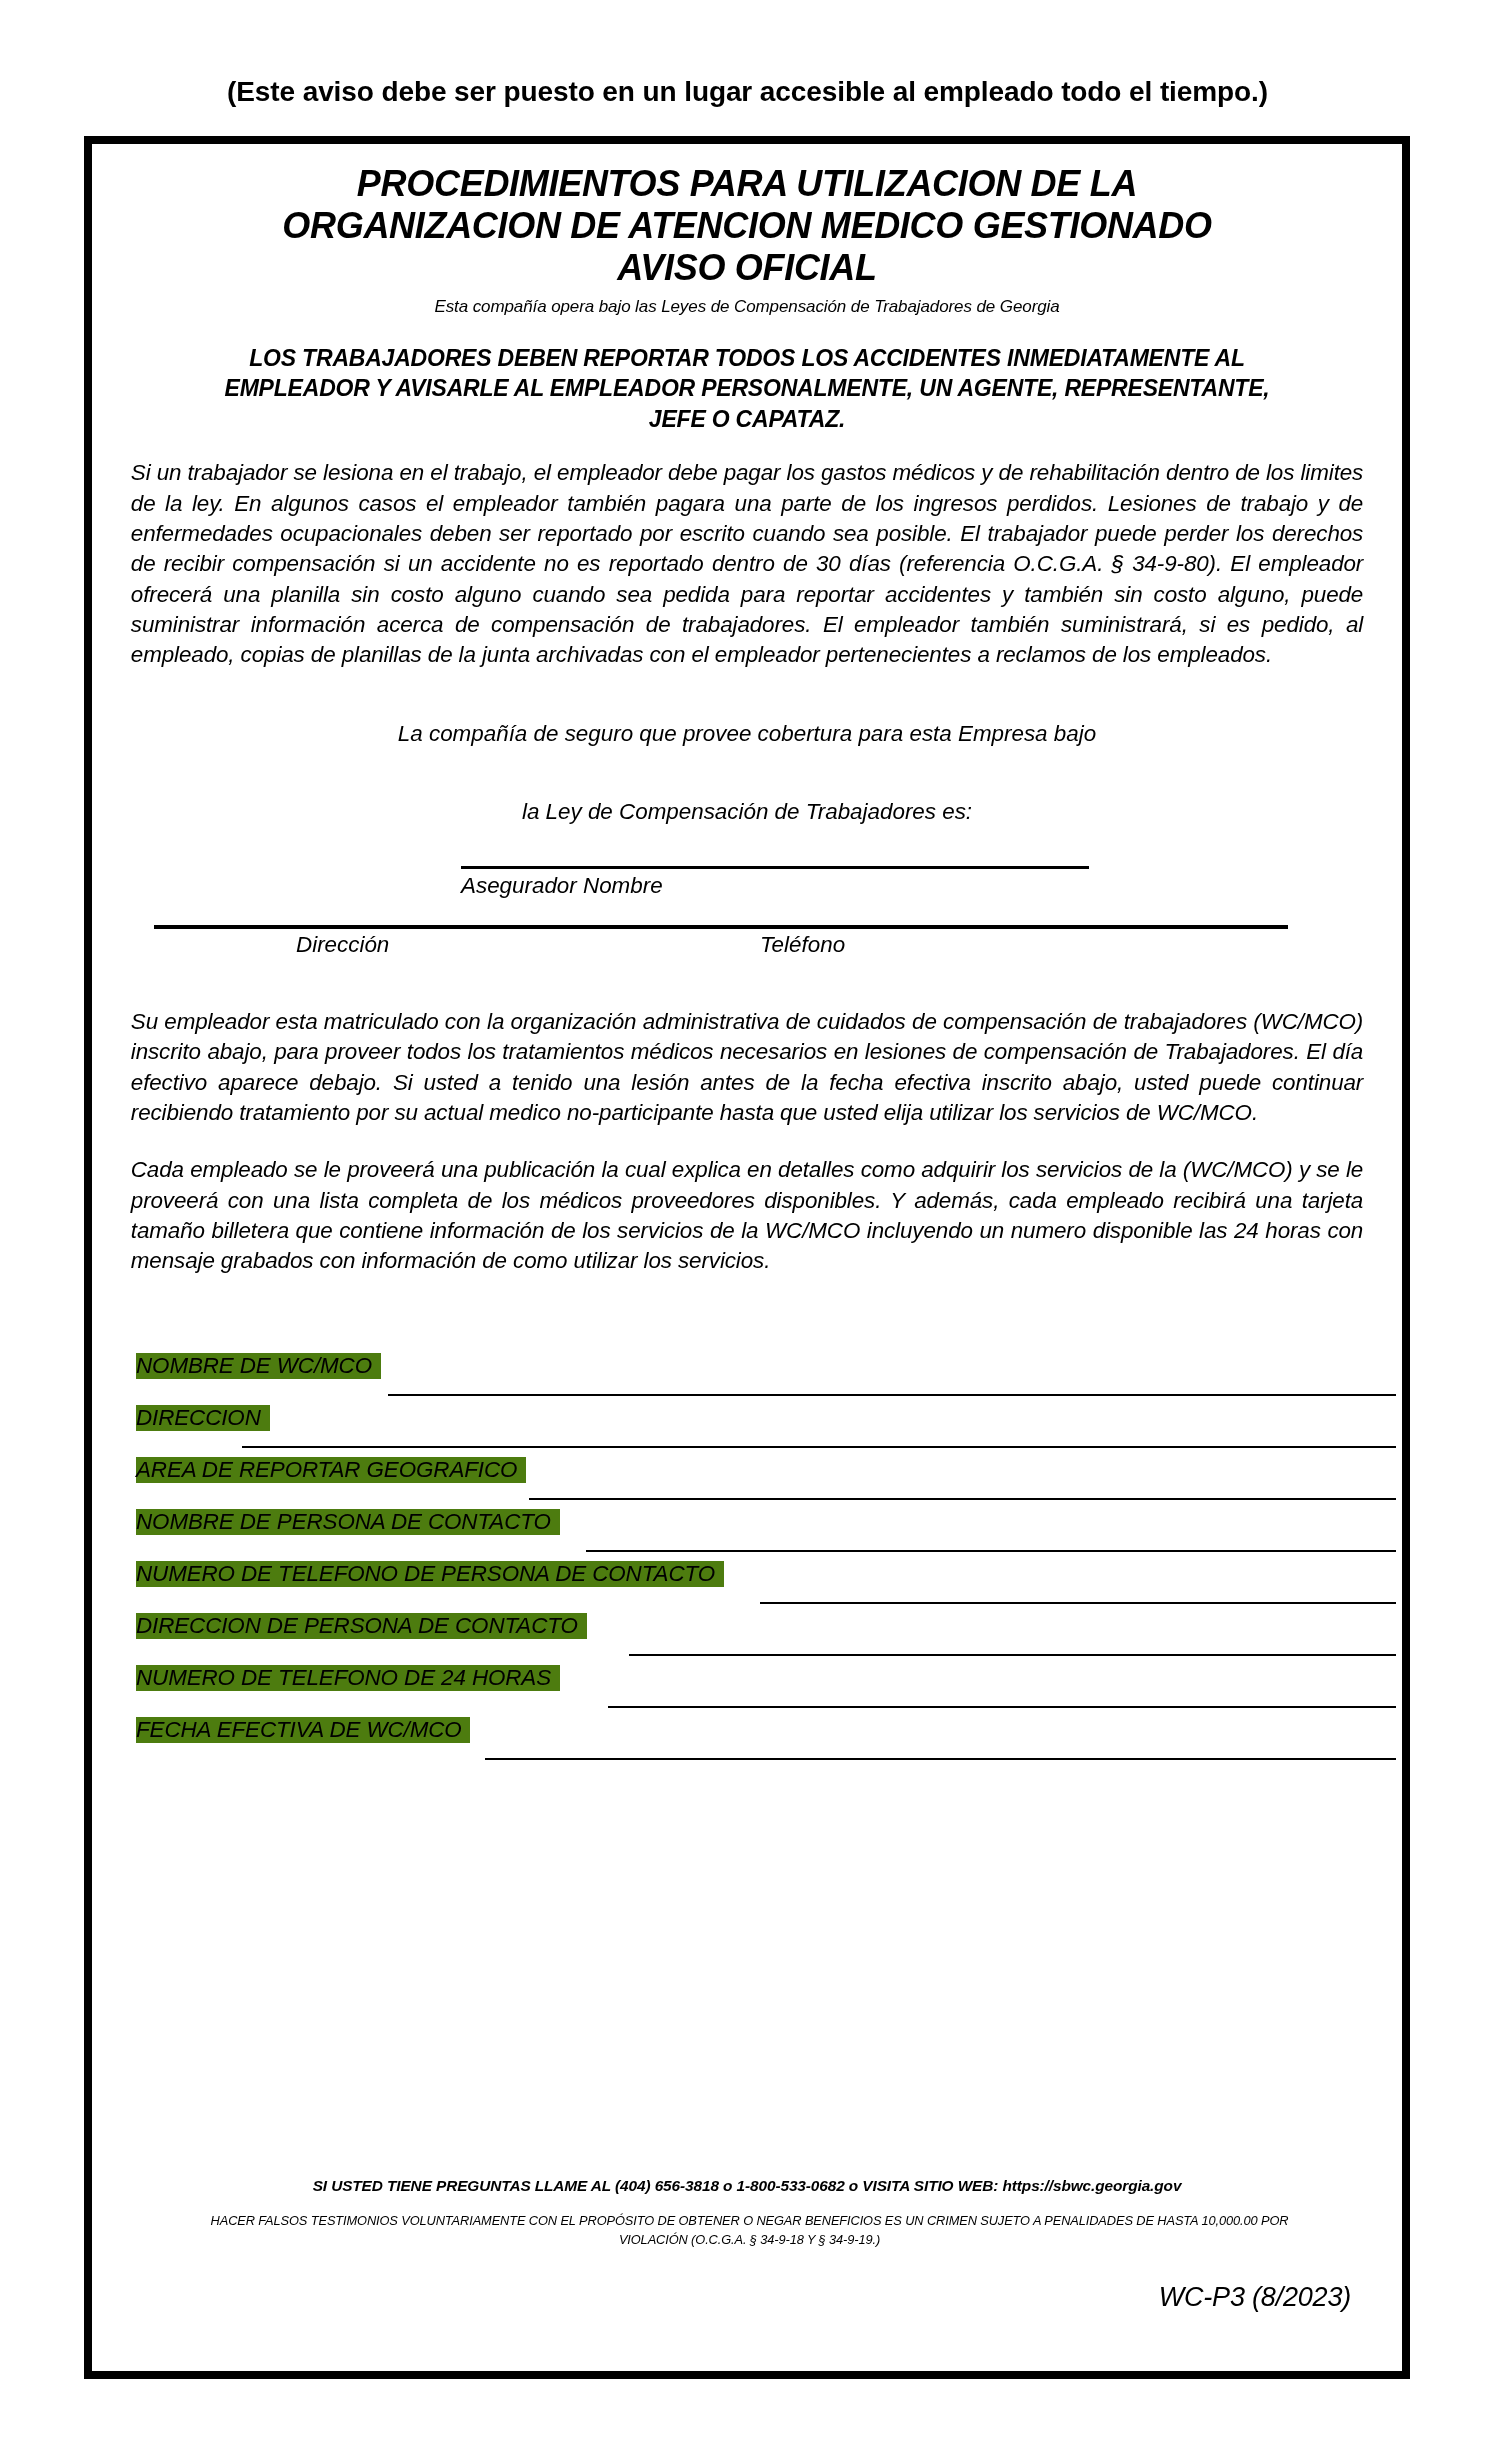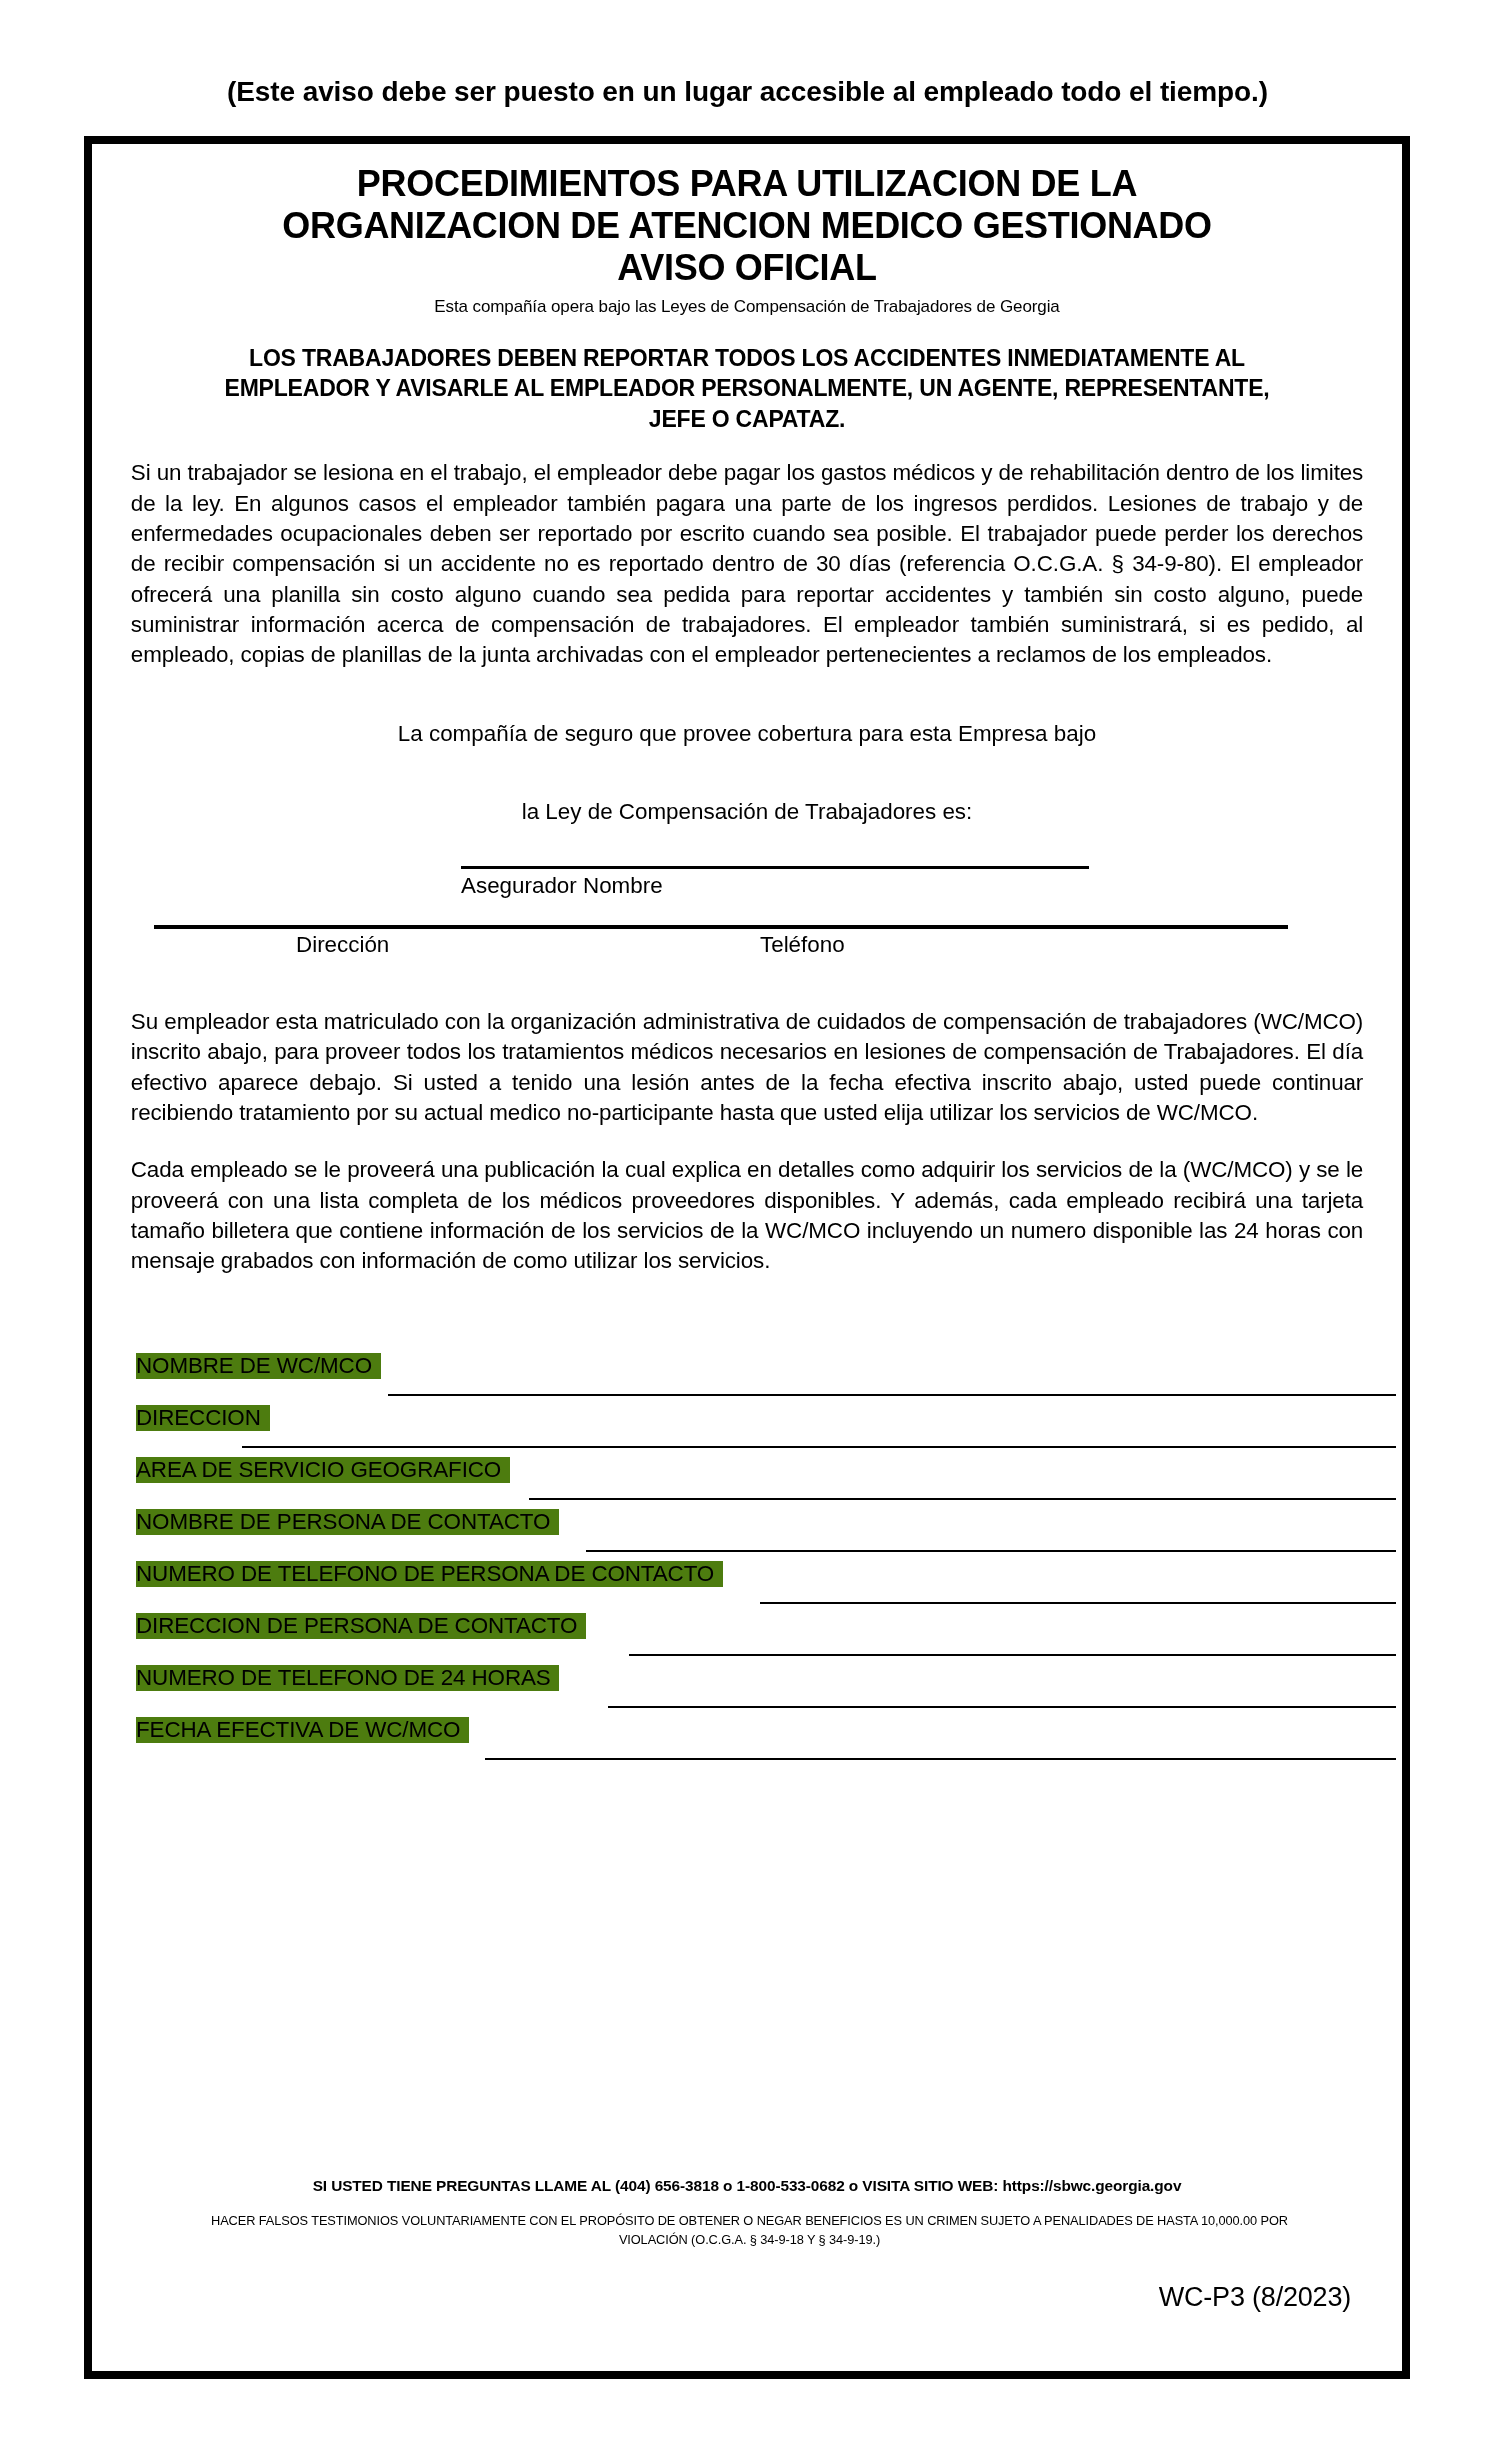--- a/index.html
+++ b/index.html
@@ -33,20 +33,21 @@
   
   .poster {
     position: absolute;
     left: 84px;
     top: 136px;
     width: 1326px;
     height: 2243px;
     border: 8.8px solid #000000;
     background: #ffffff;
     padding: 0;
+    font-style: italic;
   }
   .inner {
     position: relative;
     width: 100%;
     height: 100%;
     padding: 0 37px;
   }
 
   
   .title {
@@ -238,21 +239,21 @@
         <span class="flabel">NOMBRE DE WC/MCO</span>
         <span class="fline" style="left:259px"></span>
       </div>
 
       <div class="form-row">
         <span class="flabel">DIRECCION</span>
         <span class="fline" style="left:113px"></span>
       </div>
 
       <div class="form-row">
-        <span class="flabel">AREA DE SERVICIO GEOGRAFICO</span>
+        <span class="flabel">AREA DE REPORTAR GEOGRAFICO</span>
         <span class="fline" style="left:400px"></span>
       </div>
 
       <div class="form-row">
         <span class="flabel">NOMBRE DE PERSONA DE CONTACTO</span>
         <span class="fline" style="left:457px"></span>
       </div>
 
       <div class="form-row">
         <span class="flabel">NUMERO DE TELEFONO DE PERSONA DE CONTACTO</span>

